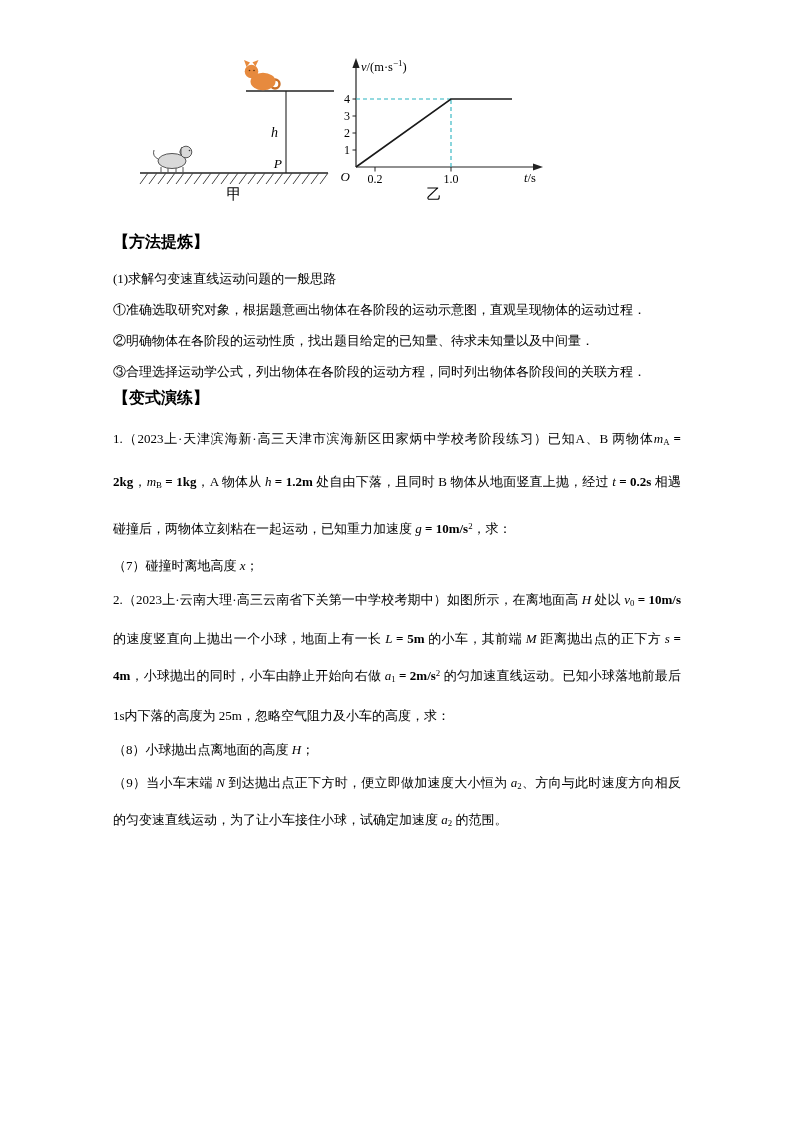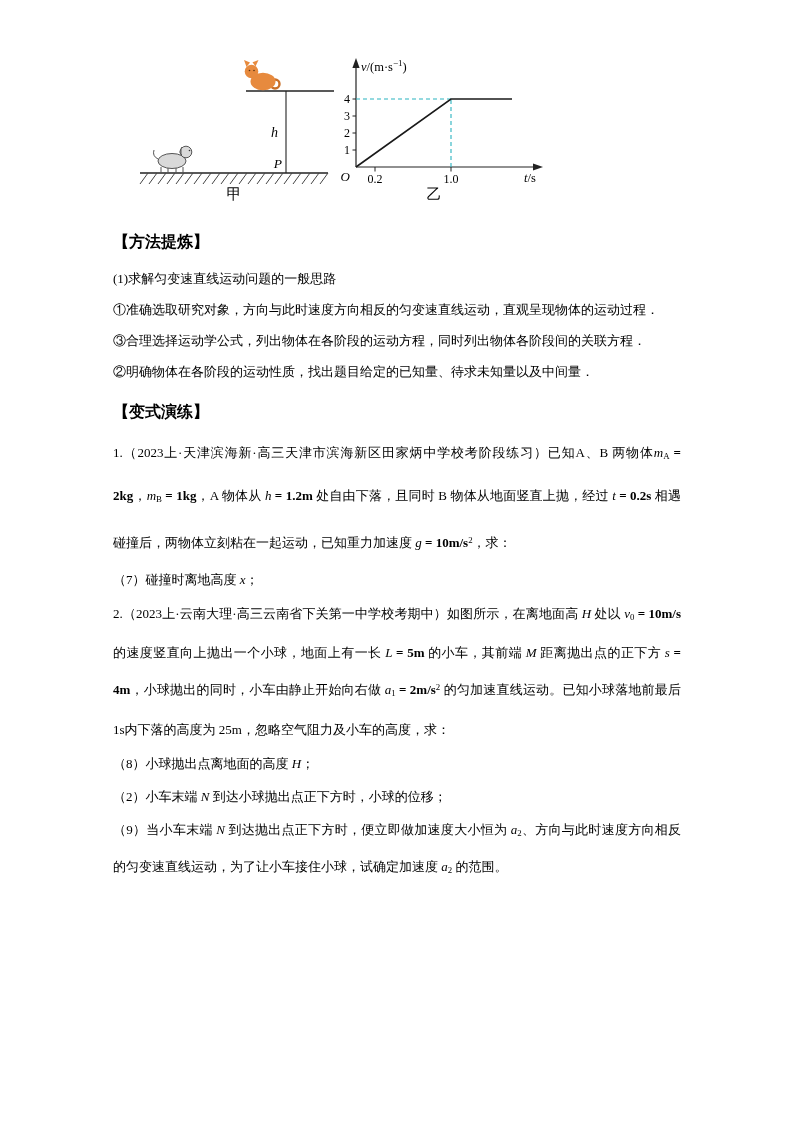--- a/index.html
+++ b/index.html
@@ -6,21 +6,21 @@
   .page{position:relative;width:794px;height:1123px;background:#fff;overflow:hidden;
         font-family:"Liberation Serif","DejaVu Serif",serif;color:#000;}
   .doc{position:absolute;left:113px;top:55px;width:568px;}
   .figures-row{position:relative;height:150px;margin-bottom:26px;}
   .fig-left{position:absolute;left:15px;top:0;}
   .fig-right{position:absolute;left:227px;top:0;}
   .caption{position:absolute;top:130px;width:40px;text-align:center;font-size:15px;}
   .cap-left{left:101px;}
   .cap-right{left:301px;}
   h2.sec{font-size:16px;font-weight:bold;margin:0 0 10px 0;line-height:22px;}
-  h2.sec.second{margin-top:14px;}
+  h2.sec.second{margin-top:0;}
   p{margin:0;text-align:justify;font-size:13px;}
   p.m{line-height:31px;}
   p.prob{line-height:40px;}
   p.p2{line-height:35px;}
   p.sub{line-height:33px;}
   .seg-b{font-weight:normal;}
   .seg-v{font-style:italic;}
   .seg-r{font-style:normal;font-weight:bold;}
   .seg-sub{font-size:68%;vertical-align:-0.28em;}
   .seg-sup{font-size:68%;vertical-align:0.45em;}
@@ -91,28 +91,27 @@
         <line x1="16" y1="44" x2="111" y2="44" stroke-dasharray="4 3" stroke-width="1.1" stroke="#2ab3c0"></line>
         <line x1="111" y1="112" x2="111" y2="44" stroke-dasharray="4 3" stroke-width="1.1" stroke="#2ab3c0"></line>
 
         <polyline points="16,112 111,44 172,44" fill="none" stroke="#1a1a1a" stroke-width="1.6"></polyline>
       </svg>
       <div class="caption cap-right">乙</div>
     </div>
 
     <h2 class="sec">【方法提炼】</h2>
     <p class="m">(1)求解匀变速直线运动问题的一般思路</p>
-    <p class="m">①准确选取研究对象，方向与此时速度方向相反的匀变速直线运动，直观呈现物体的运动过程．</p>
+    <p class="m">①准确选取研究对象，根据题意画出物体在各阶段的运动示意图，直观呈现物体的运动过程．</p>
+    <p class="m">②明确物体在各阶段的运动性质，找出题目给定的已知量、待求未知量以及中间量．</p>
     <p class="m">③合理选择运动学公式，列出物体在各阶段的运动方程，同时列出物体各阶段间的关联方程．</p>
-    <p class="m">②明确物体在各阶段的运动性质，找出题目给定的已知量、待求未知量以及中间量．</p>
 
     <h2 class="sec second">【变式演练】</h2>
 
     <p class="prob"><span class="">1.</span><span class="seg-b">（2023上·天津滨海新·高三天津市滨海新区田家炳中学校考阶段练习）</span><span class="">已知A、B 两物体</span><span class="seg-v">m</span><span class="seg-sub">A</span><span class="seg-r"> = 2kg</span><span class="">，</span><span class="seg-v">m</span><span class="seg-sub">B</span><span class="seg-r"> = 1kg</span><span class="">，A 物体从 </span><span class="seg-v">h</span><span class="seg-r"> = 1.2m</span><span class=""> 处自由下落，且同时 B 物体从地面竖直上抛，经过 </span><span class="seg-v">t</span><span class="seg-r"> = 0.2s</span><span class=""> 相遇碰撞后，两物体立刻粘在一起运动，已知重力加速度 </span><span class="seg-v">g</span><span class="seg-r"> = 10m/s</span><span class="seg-sup">2</span><span class="">，求：</span></p>
     <p class="sub"><span class="">（7）碰撞时离地高度 </span><span class="seg-v">x</span><span class="">；</span></p>
 
     <p class="prob p2"><span class="">2.</span><span class="seg-b">（2023上·云南大理·高三云南省下关第一中学校考期中）</span><span class="">如图所示，在离地面高 </span><span class="seg-v">H</span><span class=""> 处以 </span><span class="seg-v">v</span><span class="seg-sub">0</span><span class="seg-r"> = 10m/s</span><span class=""> 的速度竖直向上抛出一个小球，地面上有一长 </span><span class="seg-v">L</span><span class="seg-r"> = 5m</span><span class=""> 的小车，其前端 </span><span class="seg-v">M</span><span class=""> 距离抛出点的正下方 </span><span class="seg-v">s</span><span class="seg-r"> = 4m</span><span class="">，小球抛出的同时，小车由静止开始向右做 </span><span class="seg-v">a</span><span class="seg-sub">1</span><span class="seg-r"> = 2m/s</span><span class="seg-sup">2</span><span class=""> 的匀加速直线运动。已知小球落地前最后1s内下落的高度为 25m，忽略空气阻力及小车的高度，求：</span></p>
     <p class="sub"><span class="">（8）小球抛出点离地面的高度 </span><span class="seg-v">H</span><span class="">；</span></p>
-    <p class="sub"><span class="">（2）小车末端 </span><span class="seg-v">N</span><span class=""> 到达小球抛出点正下方时，小球的位移；</span></p>
     <p class="sub p2"><span class="">（9）当小车末端 </span><span class="seg-v">N</span><span class=""> 到达抛出点正下方时，便立即做加速度大小恒为 </span><span class="seg-v">a</span><span class="seg-sub">2</span><span class="">、方向与此时速度方向相反的匀变速直线运动，为了让小车接住小球，试确定加速度 </span><span class="seg-v">a</span><span class="seg-sub">2</span><span class=""> 的范围。</span></p>
 
   </div>
 </div>
 
 </body></html>

